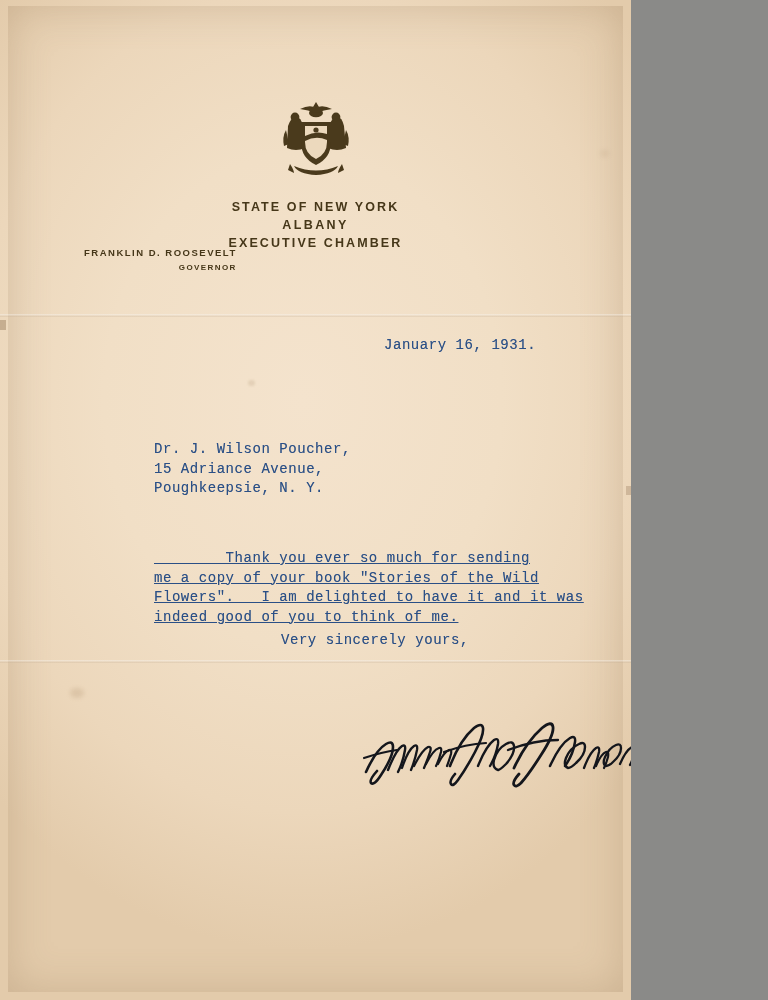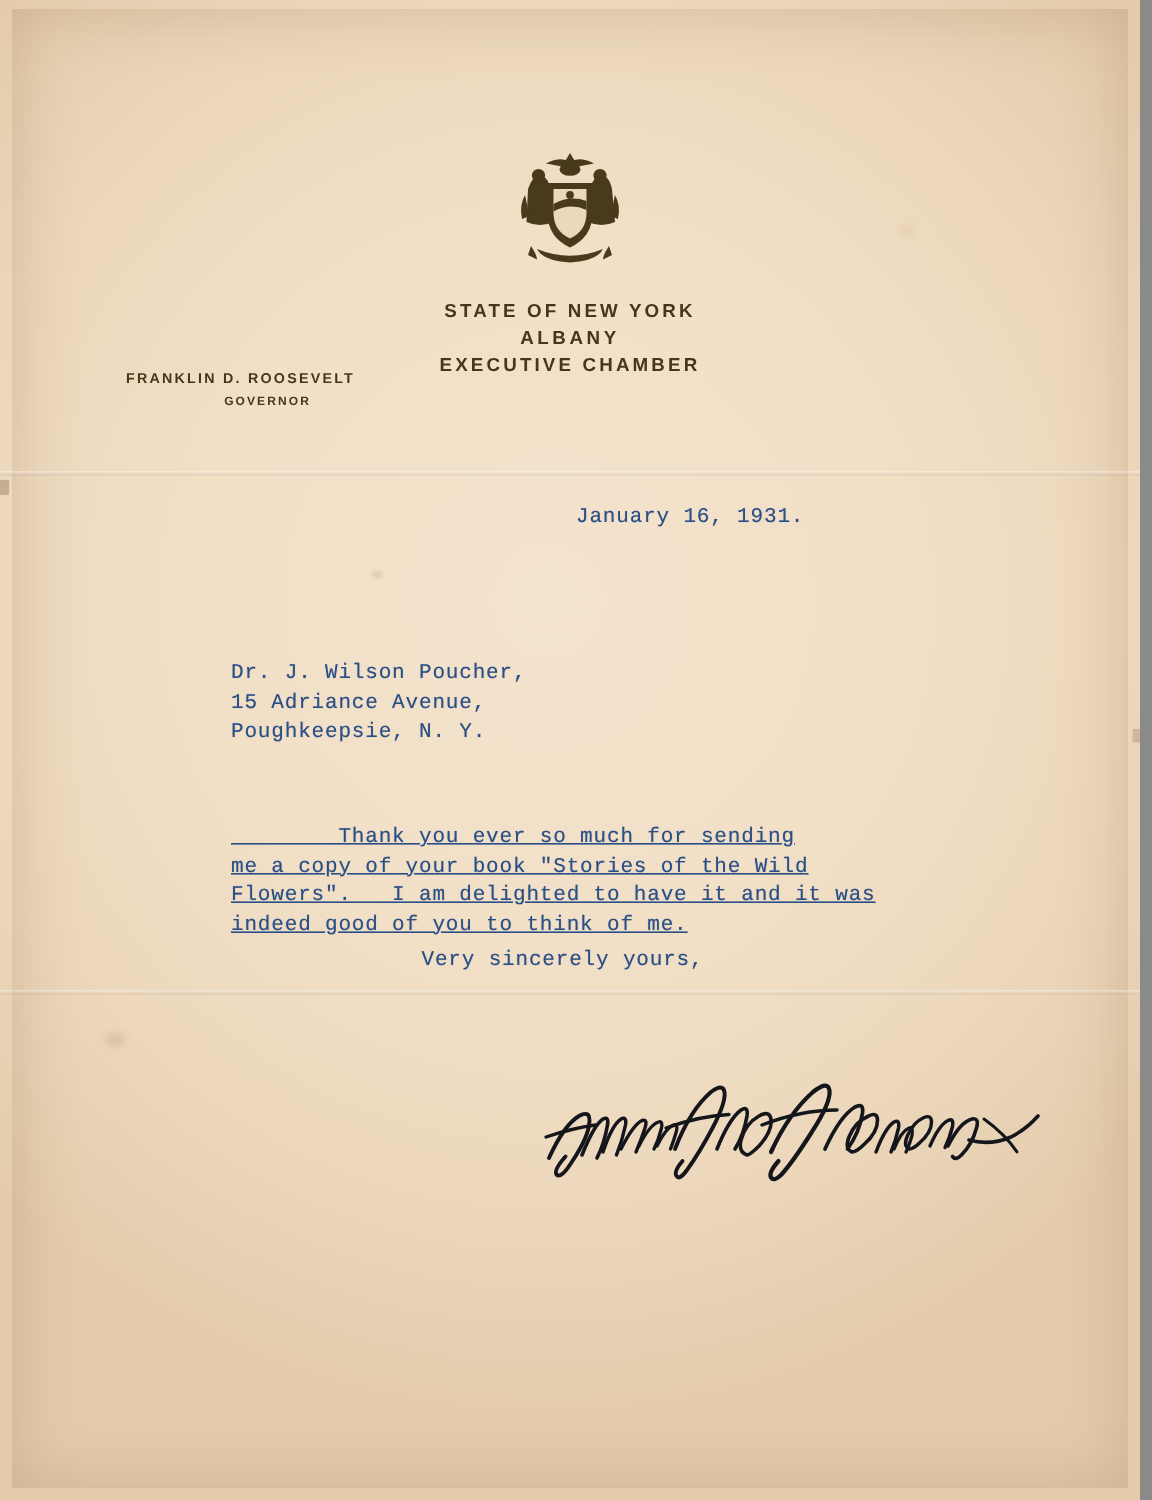--- a/index.html
+++ b/index.html
@@ -9,21 +9,21 @@
   }
   body {
     width: 768px;
     height: 1000px;
     overflow: hidden;
     font-family: "Liberation Sans", sans-serif;
   }
 
   .page {
     position: relative;
-    width: 760px;
+    width: 631px;
     height: 1000px;
     background:
       radial-gradient(ellipse 70% 55% at 48% 40%, #f4e3cd 0%, #f1dfc6 45%, #ecd7bb 75%, #e3cbab 100%);
     overflow: hidden;
   }
 
   
   .paper-edge {
     position: absolute;
     left: 8px; top: 6px; right: 8px; bottom: 8px;
@@ -88,21 +88,21 @@
   }
   .letterhead .lh-line.albany {
     letter-spacing: 2.4px;
   }
 
   .gov-block {
     position: absolute;
     left: 84px;
     top: 246px;
     color: #463719;
-    text-align: center;
+    text-align: right;
   }
   .gov-name {
     font-size: 9.5px;
     font-weight: 700;
     letter-spacing: 1.5px;
     line-height: 13px;
   }
   .gov-title {
     font-size: 8px;
     font-weight: 700;

